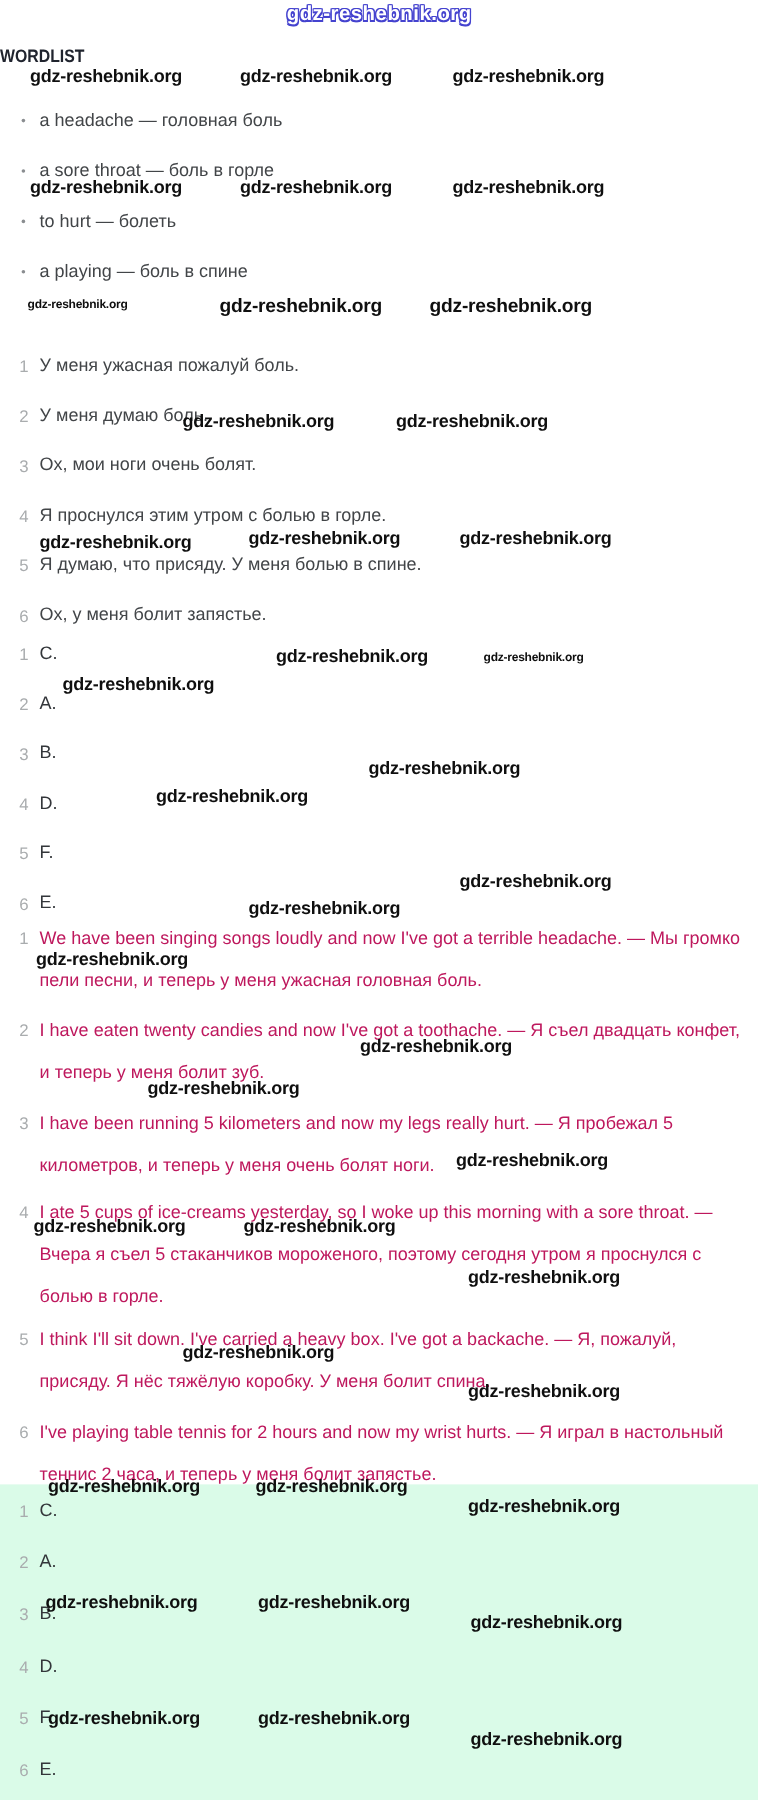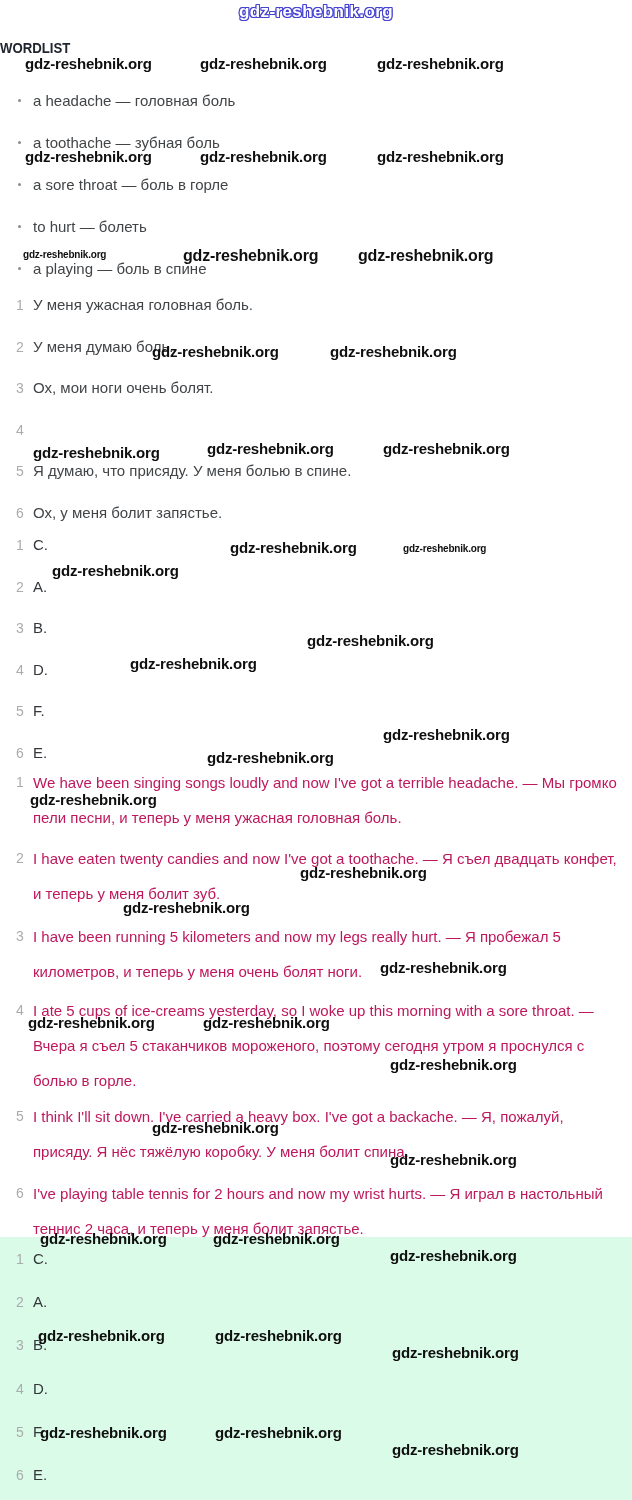--- a/index.html
+++ b/index.html
@@ -60,51 +60,48 @@
 
 <div class="heading">WORDLIST</div>
 
 <div class="vocab">
   <div class="vocab-item">
       <span class="bullet"></span>
       <span>a headache — головная боль</span>
     </div>
   <div class="vocab-item">
       <span class="bullet"></span>
-      <span>a toothache — зубная боль</span>
-    </div>
-  <div class="vocab-item">
-      <span class="bullet"></span>
       <span>a sore throat — боль в горле</span>
     </div>
   <div class="vocab-item">
       <span class="bullet"></span>
       <span>to hurt — болеть</span>
     </div>
   <div class="vocab-item">
       <span class="bullet"></span>
       <span>a playing — боль в спине</span>
     </div>
 </div>
 
 <div class="numlist" id="tasks-ru">
   <div class="num-item">
       <span class="num">1</span>
-      <span>У меня ужасная головная боль.</span>
+      <span>У меня ужасная пожалуй боль.</span>
     </div>
   <div class="num-item">
       <span class="num">2</span>
       <span>У меня думаю боль.</span>
     </div>
   <div class="num-item">
       <span class="num">3</span>
       <span>Ох, мои ноги очень болят.</span>
     </div>
   <div class="num-item">
       <span class="num">4</span>
+      <span>Я проснулся этим утром с болью в горле.</span>
     </div>
   <div class="num-item">
       <span class="num">5</span>
       <span>Я думаю, что присяду. У меня болью в спине.</span>
     </div>
   <div class="num-item">
       <span class="num">6</span>
       <span>Ох, у меня болит запястье.</span>
     </div>
 </div>

